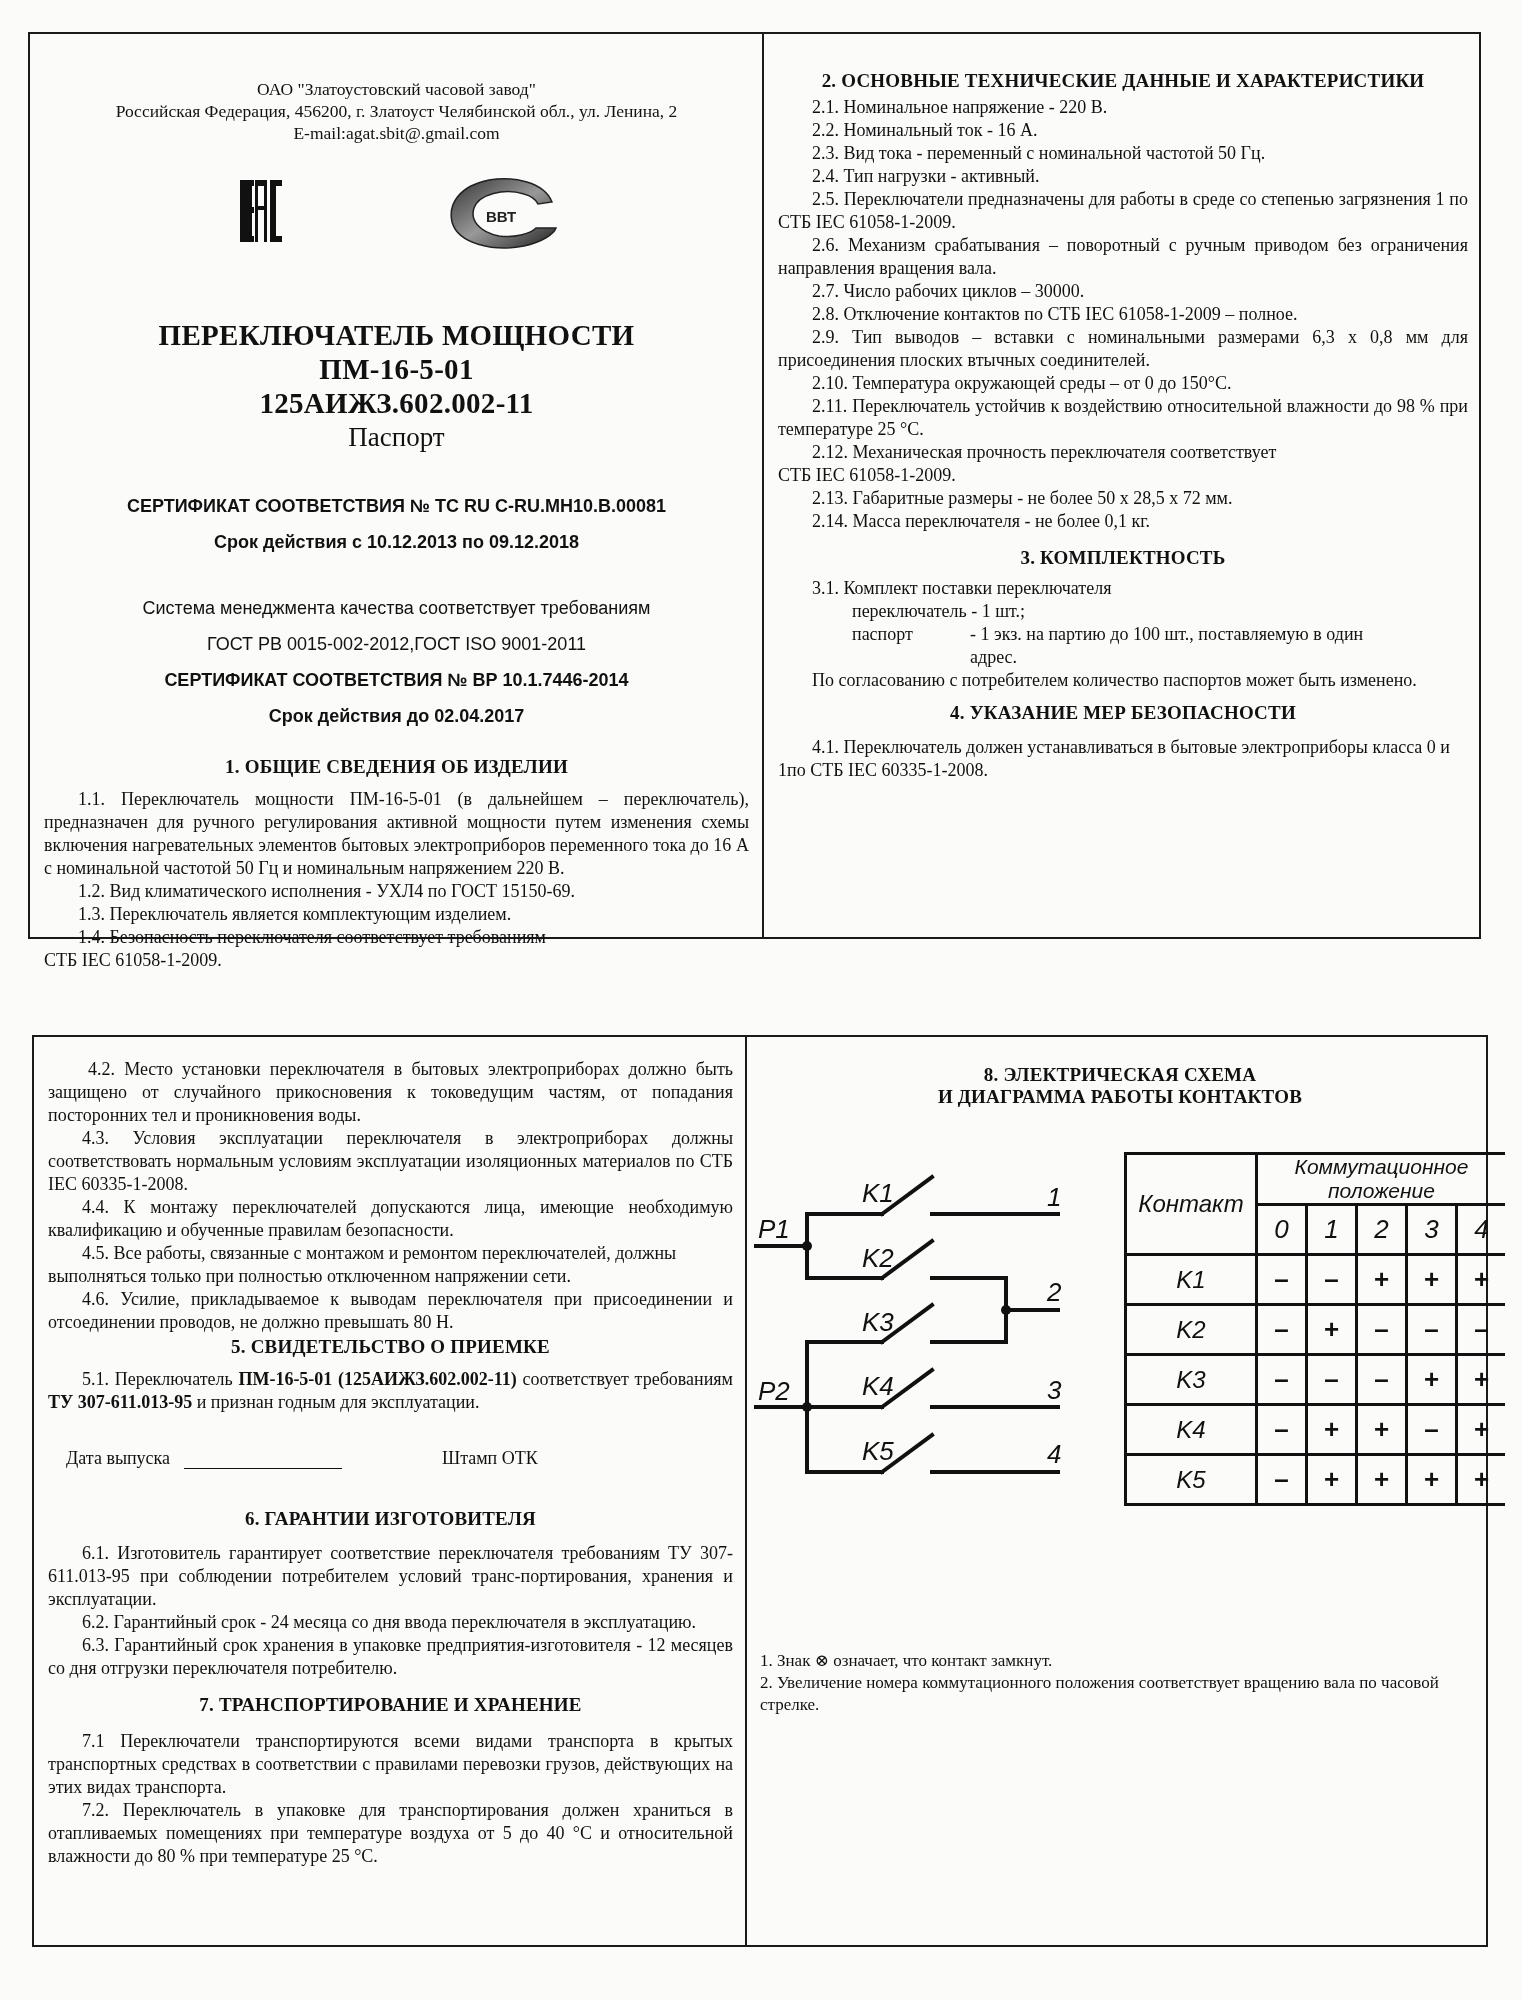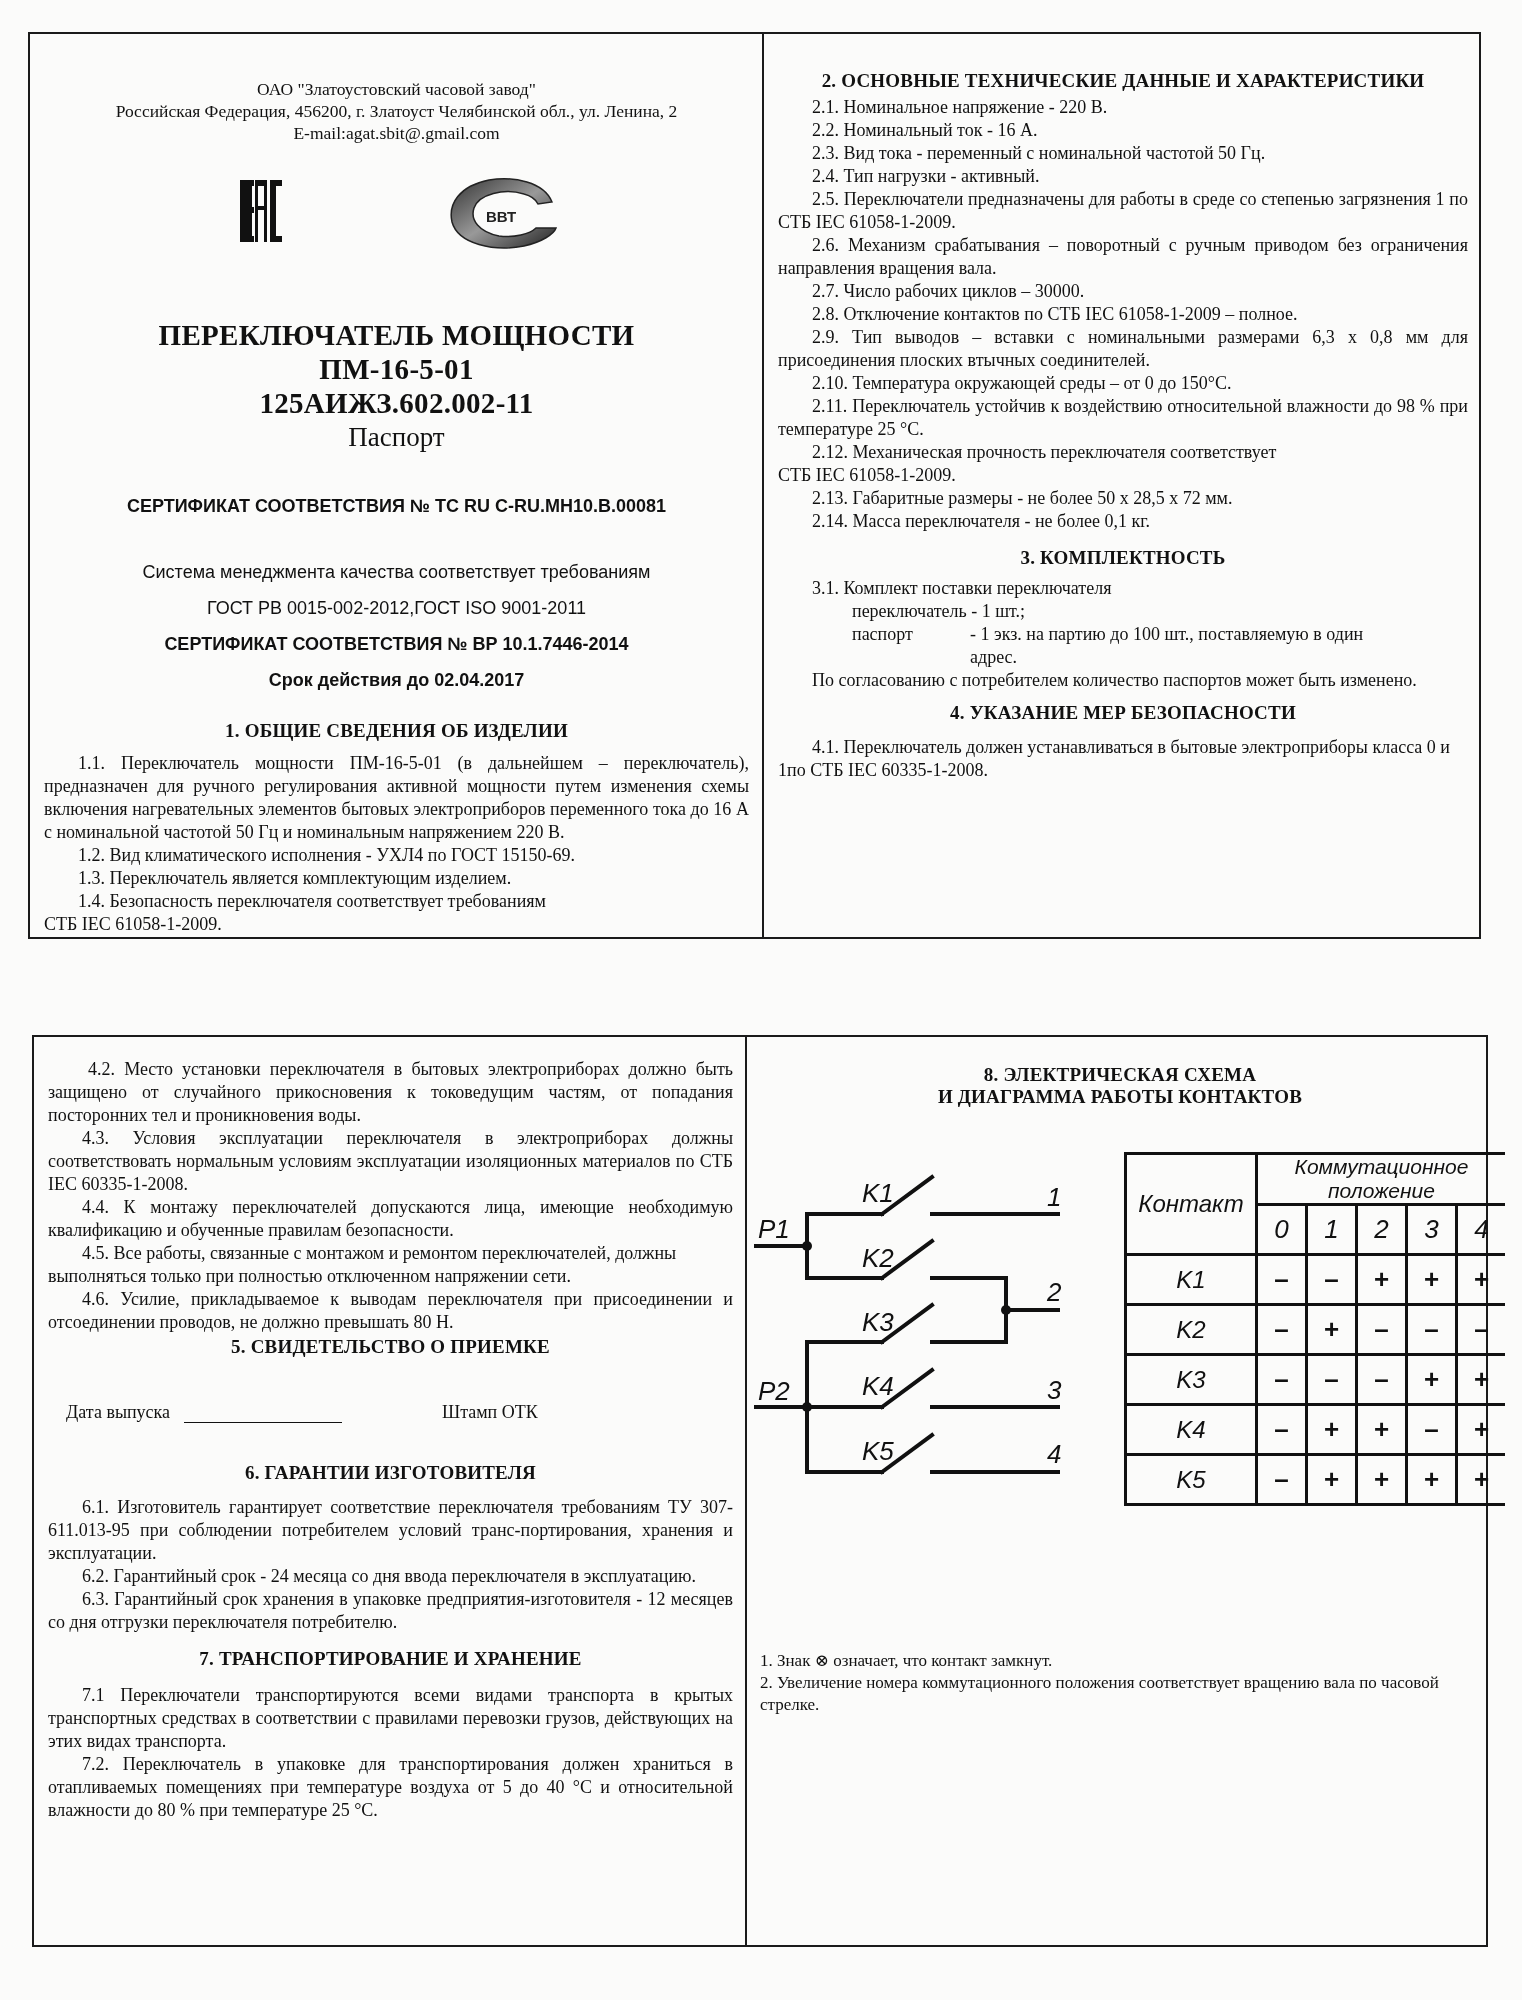--- a/index.html
+++ b/index.html
@@ -72,20 +72,21 @@
     </div>
   </div>
 
   <div class="c title-big" style="margin-top:24px;text-align:center;">ПЕРЕКЛЮЧАТЕЛЬ МОЩНОСТИ</div>
   <div class="c title-big">ПМ-16-5-01</div>
   <div class="c title-big">125АИЖЗ.602.002-11</div>
   <div class="c" style="font-size:27px; line-height:34px;">Паспорт</div>
 
   <div style="height:28px;"></div>
   <div class="c cert b sans">СЕРТИФИКАТ СООТВЕТСТВИЯ № ТС RU C-RU.MH10.B.00081</div>
+  <div class="c cert b sans">Срок действия с 10.12.2013 по 09.12.2018</div>
 
   <div style="height:18px;"></div>
   <div class="c cert sans">Система менеджмента качества соответствует требованиям</div>
   <div class="c cert sans">ГОСТ РВ 0015-002-2012,ГОСТ ISO 9001-2011</div>
   <div class="c cert b sans">СЕРТИФИКАТ СООТВЕТСТВИЯ № ВР 10.1.7446-2014</div>
   <div class="c cert b sans">Срок действия до 02.04.2017</div>
 
   <div style="height:16px;"></div>
   <div class="h">1. ОБЩИЕ СВЕДЕНИЯ ОБ ИЗДЕЛИИ</div>
   <div style="height:10px;"></div>
@@ -141,20 +142,21 @@
 
 <div class="panel" style="left:48px; top:1058px; width:685px;">
   <p class="p ind" style="text-indent:40px;">4.2. Место установки переключателя в бытовых электроприборах должно быть защищено от случайного прикосновения к токоведущим частям, от попадания посторонних тел и проникновения воды.</p>
   <p class="p ind">4.3. Условия эксплуатации переключателя в электроприборах должны соответствовать нормальным условиям эксплуатации изоляционных материалов по СТБ IEC 60335-1-2008.</p>
   <p class="p ind">4.4. К монтажу переключателей допускаются лица, имеющие необходимую квалификацию и обученные правилам безопасности.</p>
   <p class="p ind" style="text-align:left;">4.5. Все работы, связанные с монтажом и ремонтом переключателей, должны выполняться только при полностью отключенном напряжении сети.</p>
   <p class="p ind">4.6. Усилие, прикладываемое к выводам переключателя при присоединении и отсоединении проводов, не должно превышать 80 Н.</p>
 
   <div class="h" style="margin-top:2px;">5. СВИДЕТЕЛЬСТВО О ПРИЕМКЕ</div>
   <div style="height:10px;"></div>
+  <p class="p ind"><span>5.1. Переключатель </span><b>ПМ-16-5-01  (125АИЖЗ.602.002-11)</b><span> соответствует требованиям </span><b>ТУ 307-611.013-95</b><span> и признан годным для эксплуатации.</span></p>
 
   <div style="position:relative; height:62px; margin-top:18px; font-size:18px;">
     <span style="position:absolute; left:18px; top:16px;">Дата выпуска</span>
     <span style="position:absolute; left:136px; top:16px; width:158px; height:20px; border-bottom:1.5px solid #111;"></span>
     <span style="position:absolute; left:394px; top:16px;">Штамп ОТК</span>
   </div>
 
   <div class="h" style="margin-top:14px;">6. ГАРАНТИИ ИЗГОТОВИТЕЛЯ</div>
   <div style="height:12px;"></div>
   <p class="p ind">6.1. Изготовитель гарантирует соответствие переключателя требованиям ТУ 307-611.013-95 при соблюдении потребителем условий транс-портирования, хранения и эксплуатации.</p>

